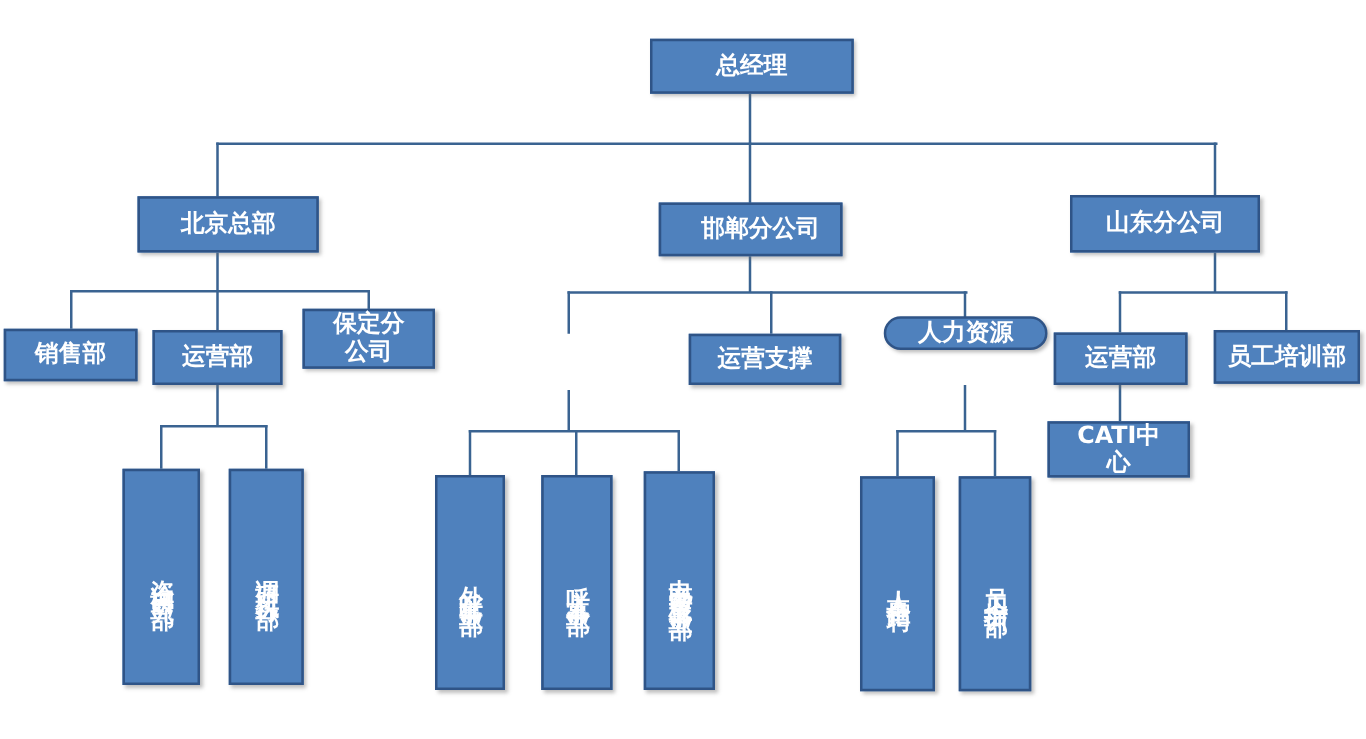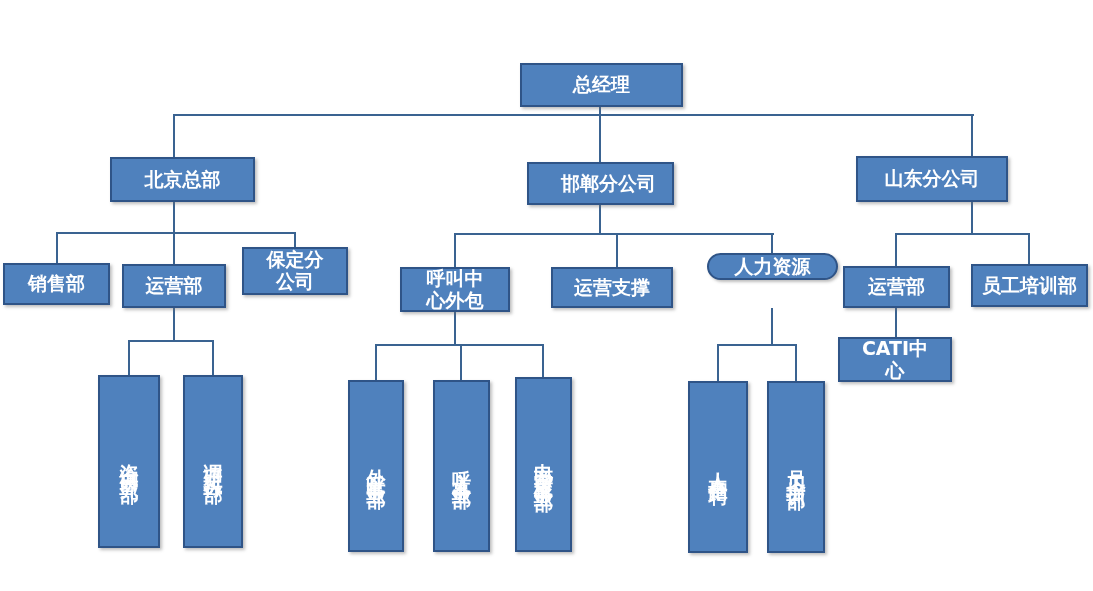--- a/index.html
+++ b/index.html
@@ -78,33 +78,31 @@
   <div class="vline" style="left:717px;top:344px;height:37px;"></div>
   <div class="vline" style="left:795px;top:344px;height:37px;"></div>
 
   <div class="vline" style="left:971px;top:202px;height:32px;"></div>
   <div class="hline" style="left:895px;top:233px;width:135px;"></div>
   <div class="vline" style="left:895px;top:233px;height:33px;"></div>
   <div class="vline" style="left:1028px;top:233px;height:31px;"></div>
 
   <div class="vline" style="left:895px;top:308px;height:29px;"></div>
 
-  <div class="node" style="left:520px;top:31px;width:163px;height:44px;margin-top:32px;">总经理</div>
+  <div class="node" style="left:520px;top:31px;width:163px;height:44px;">总经理</div>
 
   <div class="node" style="left:110px;top:157px;width:145px;height:45px;">北京总部</div>
   <div class="node" style="left:527px;top:162px;width:147px;height:43px;padding-left:16px;">邯郸分公司</div>
   <div class="node" style="left:856px;top:156px;width:152px;height:46px;">山东分公司</div>
 
   <div class="node" style="left:3px;top:263px;width:107px;height:42px;">销售部</div>
   <div class="node" style="left:122px;top:264px;width:104px;height:44px;">运营部</div>
   <div class="node" style="left:242px;top:247px;width:106px;height:48px;">保定分
 公司</div>
 
-  <div class="node" style="left:400px;top:267px;width:110px;height:45px;">呼叫中
-心外包</div>
   <div class="node" style="left:551px;top:267px;width:122px;height:41px;">运营支撑</div>
   <div class="node" style="left:707px;top:253px;width:131px;height:27px;border-radius:15px;">人力资源</div>
 
   <div class="node" style="left:843px;top:266px;width:107px;height:42px;">运营部</div>
   <div class="node" style="left:971px;top:264px;width:117px;height:43px;">员工培训部</div>
 
   <div class="node vertical" style="left:98px;top:375px;width:62px;height:173px;">咨询研究部</div>
   <div class="node vertical" style="left:183px;top:375px;width:60px;height:173px;">调研执行部</div>
 
   <div class="node vertical" style="left:348px;top:380px;width:56px;height:172px;">外呼事业部</div>

